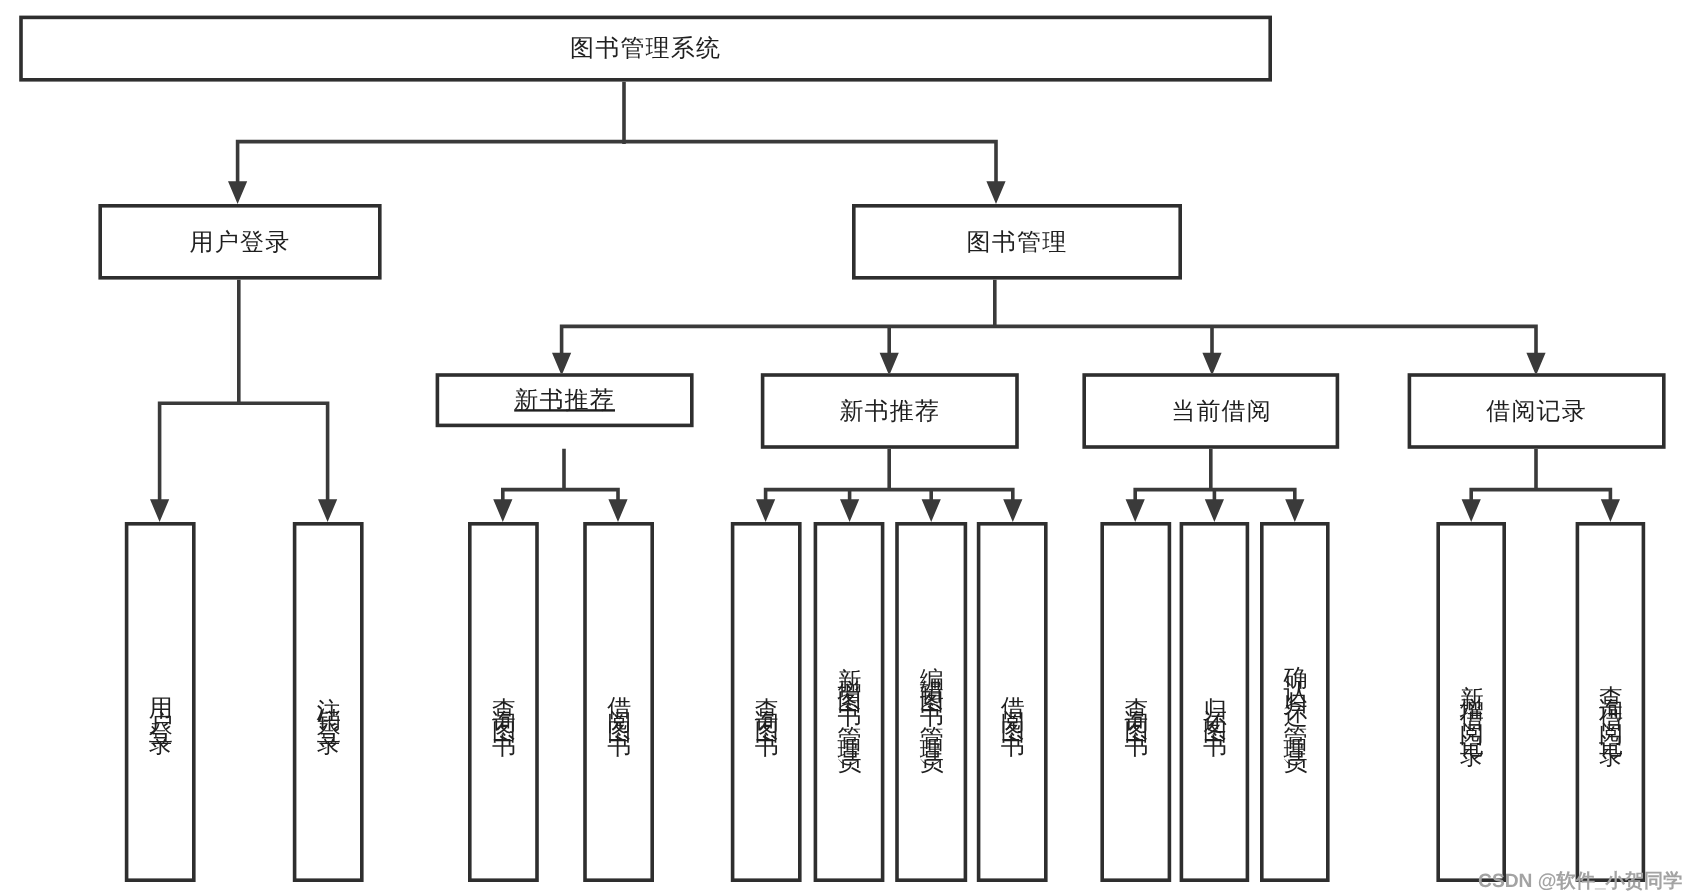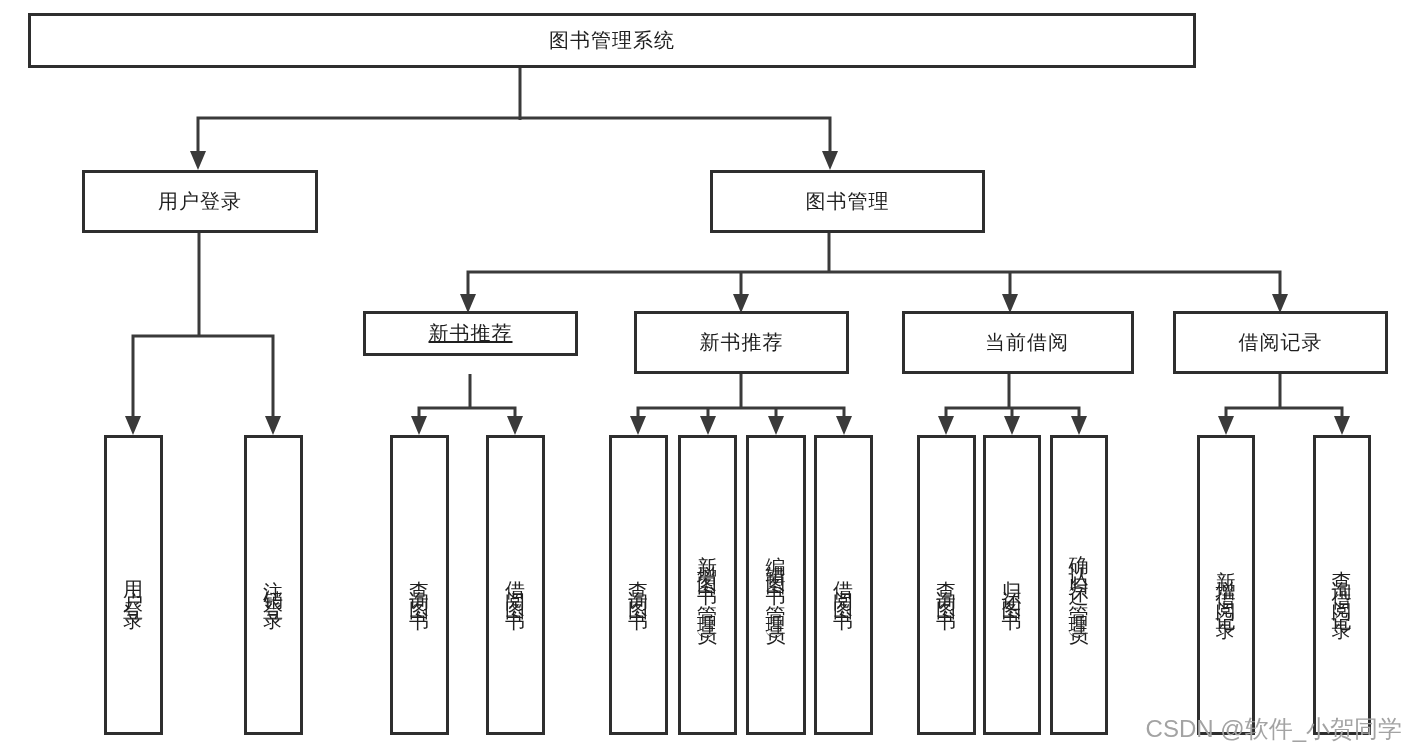--- a/index.html
+++ b/index.html
@@ -44,23 +44,24 @@
     font-size: 20px;
     letter-spacing: 10px;
     line-height: 1.1;
     white-space: nowrap;
   }
   #watermark {
     position: absolute;
     right: 3px;
     bottom: 2px;
     z-index: 3;
-    font-size: 24px;
+    font-size: 16px;
     color: #a3a3a3;
     white-space: nowrap;
+    font-weight: bold;
   }
 </style>
 </head>
 <body>
 
 <div id="canvas">
 
   <svg id="connectors" viewBox="0 0 1405 747" xmlns="http://www.w3.org/2000/svg">
     <path fill="none" stroke="#3a3a3a" stroke-width="3" d="M520 68 V120
              M196.5 118 H831.5
@@ -109,38 +110,38 @@
              M700 416 L716 416 L708 435 Z
              M768 416 L784 416 L776 435 Z
              M836 416 L852 416 L844 435 Z
              M938 416 L954 416 L946 435 Z
              M1004 416 L1020 416 L1012 435 Z
              M1071 416 L1087 416 L1079 435 Z
              M1218 416 L1234 416 L1226 435 Z
              M1334 416 L1350 416 L1342 435 Z"></path>
   </svg>
 
-  <div class="box" style="left:28px; top:13px; width:1168px; height:55px;">
+  <div class="box" style="left:16px; top:13px; width:1044px; height:55px;">
     <span class="h-label">图书管理系统</span>
   </div>
 
   <div class="box" style="left:82px; top:170px; width:236px; height:63px;">
     <span class="h-label">用户登录</span>
   </div>
   <div class="box" style="left:710px; top:170px; width:275px; height:63px;">
     <span class="h-label">图书管理</span>
   </div>
 
   <div class="box" style="left:363px; top:311px; width:215px; height:45px;text-decoration:underline;">
     <span class="h-label">新书推荐</span>
   </div>
   <div class="box" style="left:634px; top:311px; width:215px; height:63px;">
     <span class="h-label">新书推荐</span>
   </div>
-  <div class="box" style="left:902px; top:311px; width:232px; height:63px;padding-left:18px;">
+  <div class="box" style="left:902px; top:311px; width:214px; height:63px;padding-left:18px;">
     <span class="h-label">当前借阅</span>
   </div>
   <div class="box" style="left:1173px; top:311px; width:215px; height:63px;text-align:right;">
     <span class="h-label">借阅记录</span>
   </div>
 
   <div class="box" style="left:104px; top:435px; width:59px; height:300px;">
     <span class="v-label">用户登录</span>
   </div>
   <div class="box" style="left:244px; top:435px; width:59px; height:300px;">

